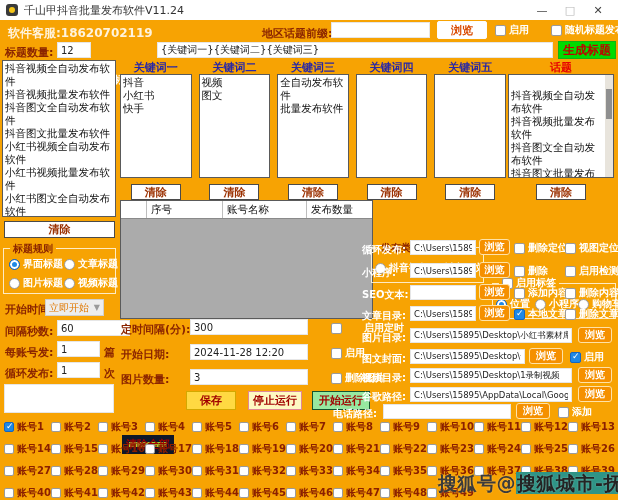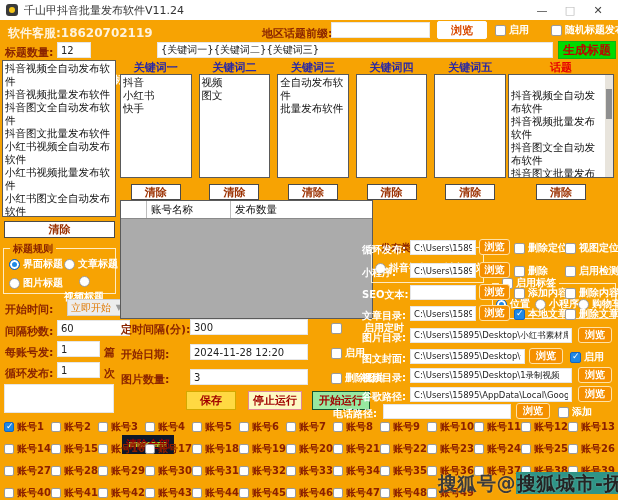--- a/index.html
+++ b/index.html
@@ -126,28 +126,28 @@
       <span class="lbl-white">界面标题</span>
     </label>
     <label class="rad abs" style="left:60px;top:8px;">
       <span class="rd"></span>
       <span class="lbl-white">文章标题</span>
     </label>
     <label class="rad abs" style="left:5px;top:27px;">
       <span class="rd"></span>
       <span class="lbl-white">图片标题</span>
     </label>
-    <label class="rad abs" style="left:60px;top:27px;flex-direction:column;">
+    <label class="rad abs" style="left:60px;top:27px;">
       <span class="rd"></span>
       <span class="lbl-white">视频标题</span>
     </label>
   </div>
 
   <span class="abs lbl-red" style="left:5px;top:302px;">开始时间:</span>
-  <div class="abs combo" style="left:67px;top:299px;width:59px;height:17px;">
+  <div class="abs combo" style="left:45px;top:299px;width:59px;height:17px;">
     <span>立即开始</span>
     <span class="arrow">▼</span>
   </div>
   <span class="abs lbl-red" style="left:5px;top:324px;">间隔秒数:</span>
   <input class="abs txt" style="left: 57px; top: 320px; width: 73px;" value="60">
   <span class="abs lbl-red" style="left:5px;top:345px;">每账号发:</span>
   <input class="abs txt" style="left: 57px; top: 341px; width: 43px;" value="1">
   <span class="abs lbl-red" style="left:104px;top:345px;">篇</span>
   <span class="abs lbl-red" style="left:5px;top:366px;">循环发布:</span>
   <input class="abs txt" style="left: 57px; top: 362px; width: 43px;" value="1">
@@ -195,20 +195,21 @@
 抖音图文批量发布软件
 小红书视频全自动发布软件</span>
       <span class="vscroll"><span class="vthumb"></span></span>
     </div>
     <div class="btn btn-clear kwclear">清除</div>
   </div>
 
   <div class="dgv">
     <div class="dgv-head">
       <div class="c0"></div>
+      <div class="c1">序号</div>
       <div class="c2">账号名称</div>
       <div class="c3">发布数量</div>
     </div>
   </div>
 
   <span class="abs lbl-red" style="left:121px;top:322px;">定时间隔(分):</span>
   <input class="abs txt" style="left: 190px; top: 319px; width: 118px;" value="300">
   <label class="abs chk" style="left:331px;top:321px;gap:22px;">
     <span class="cb"></span>
     <span class="lbl-white">启用定时</span>

